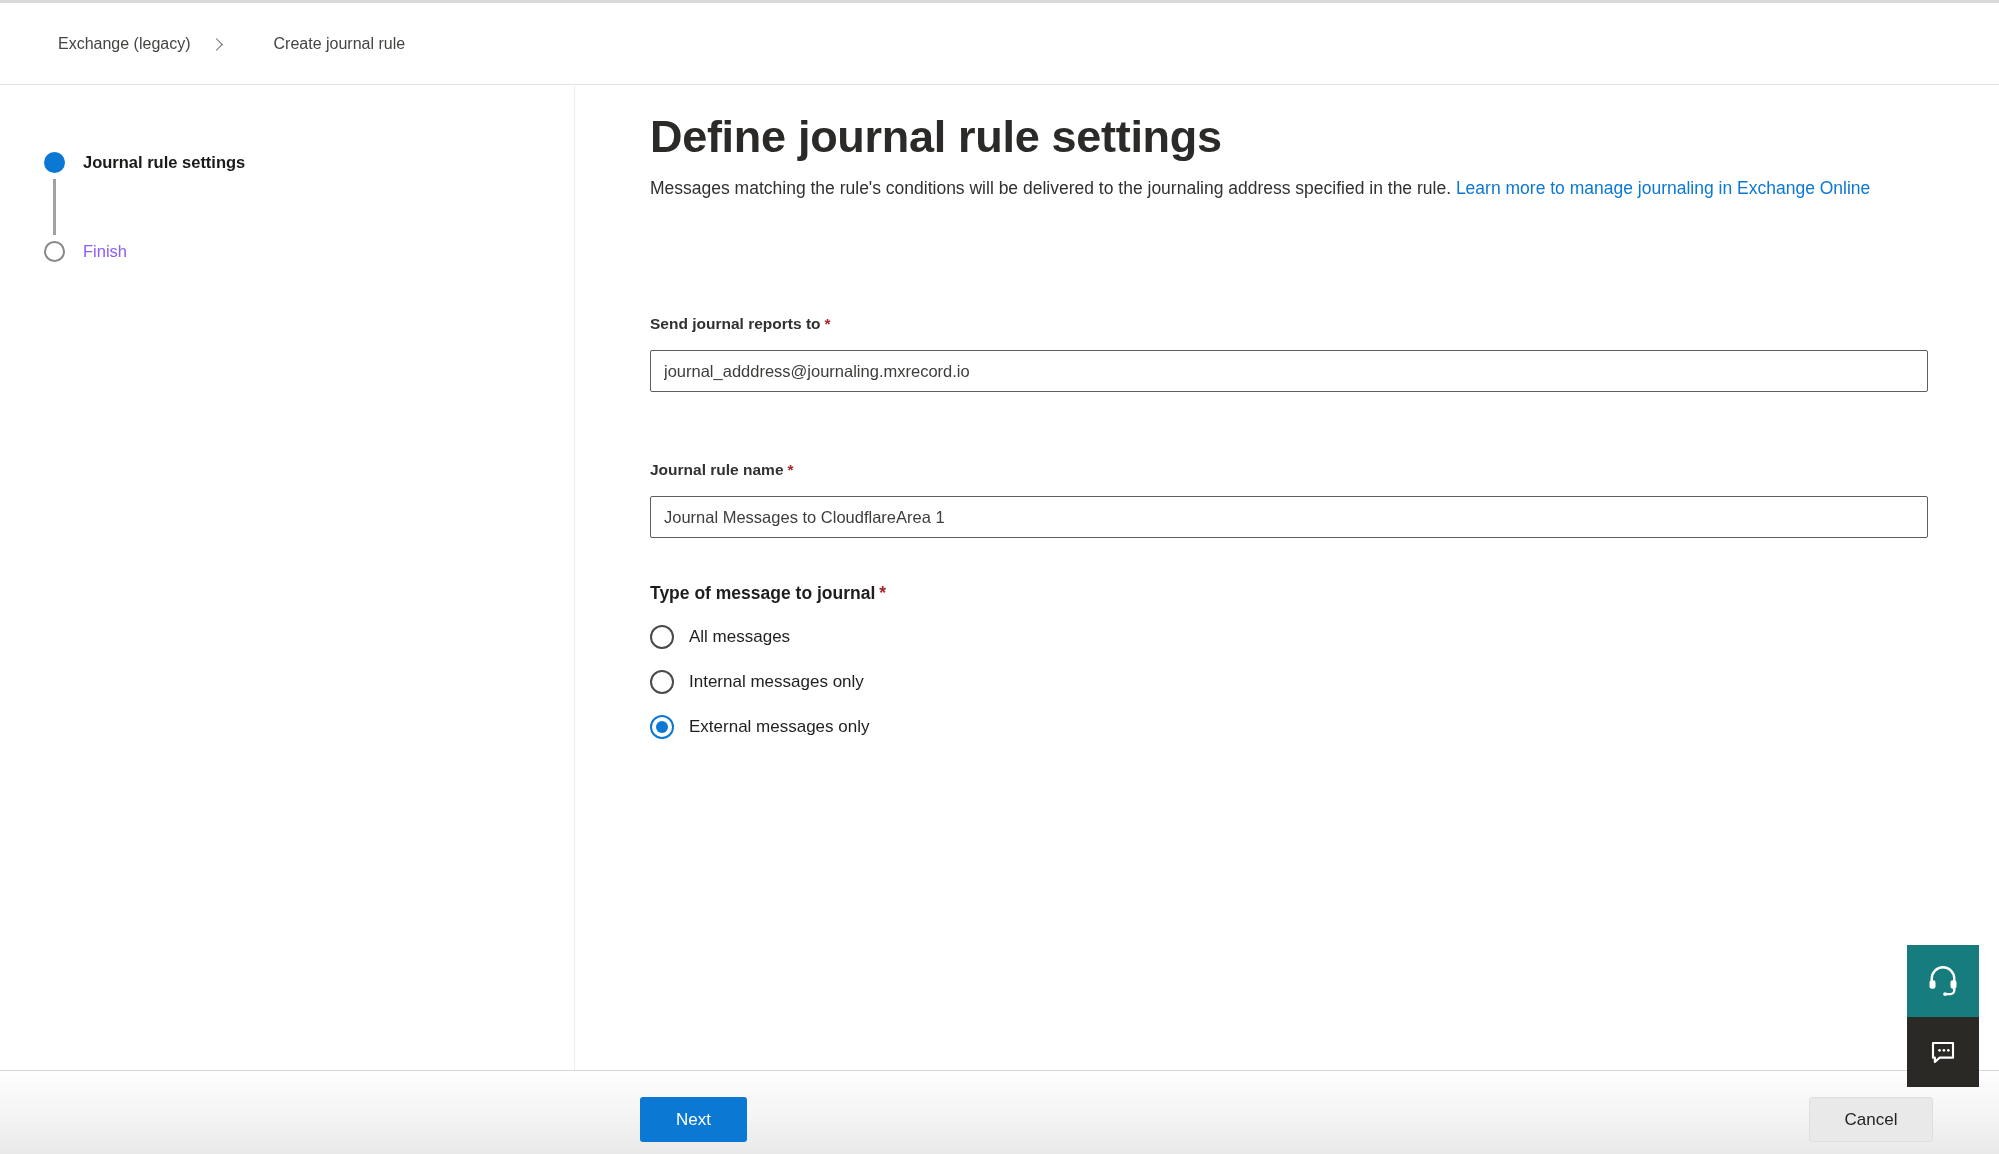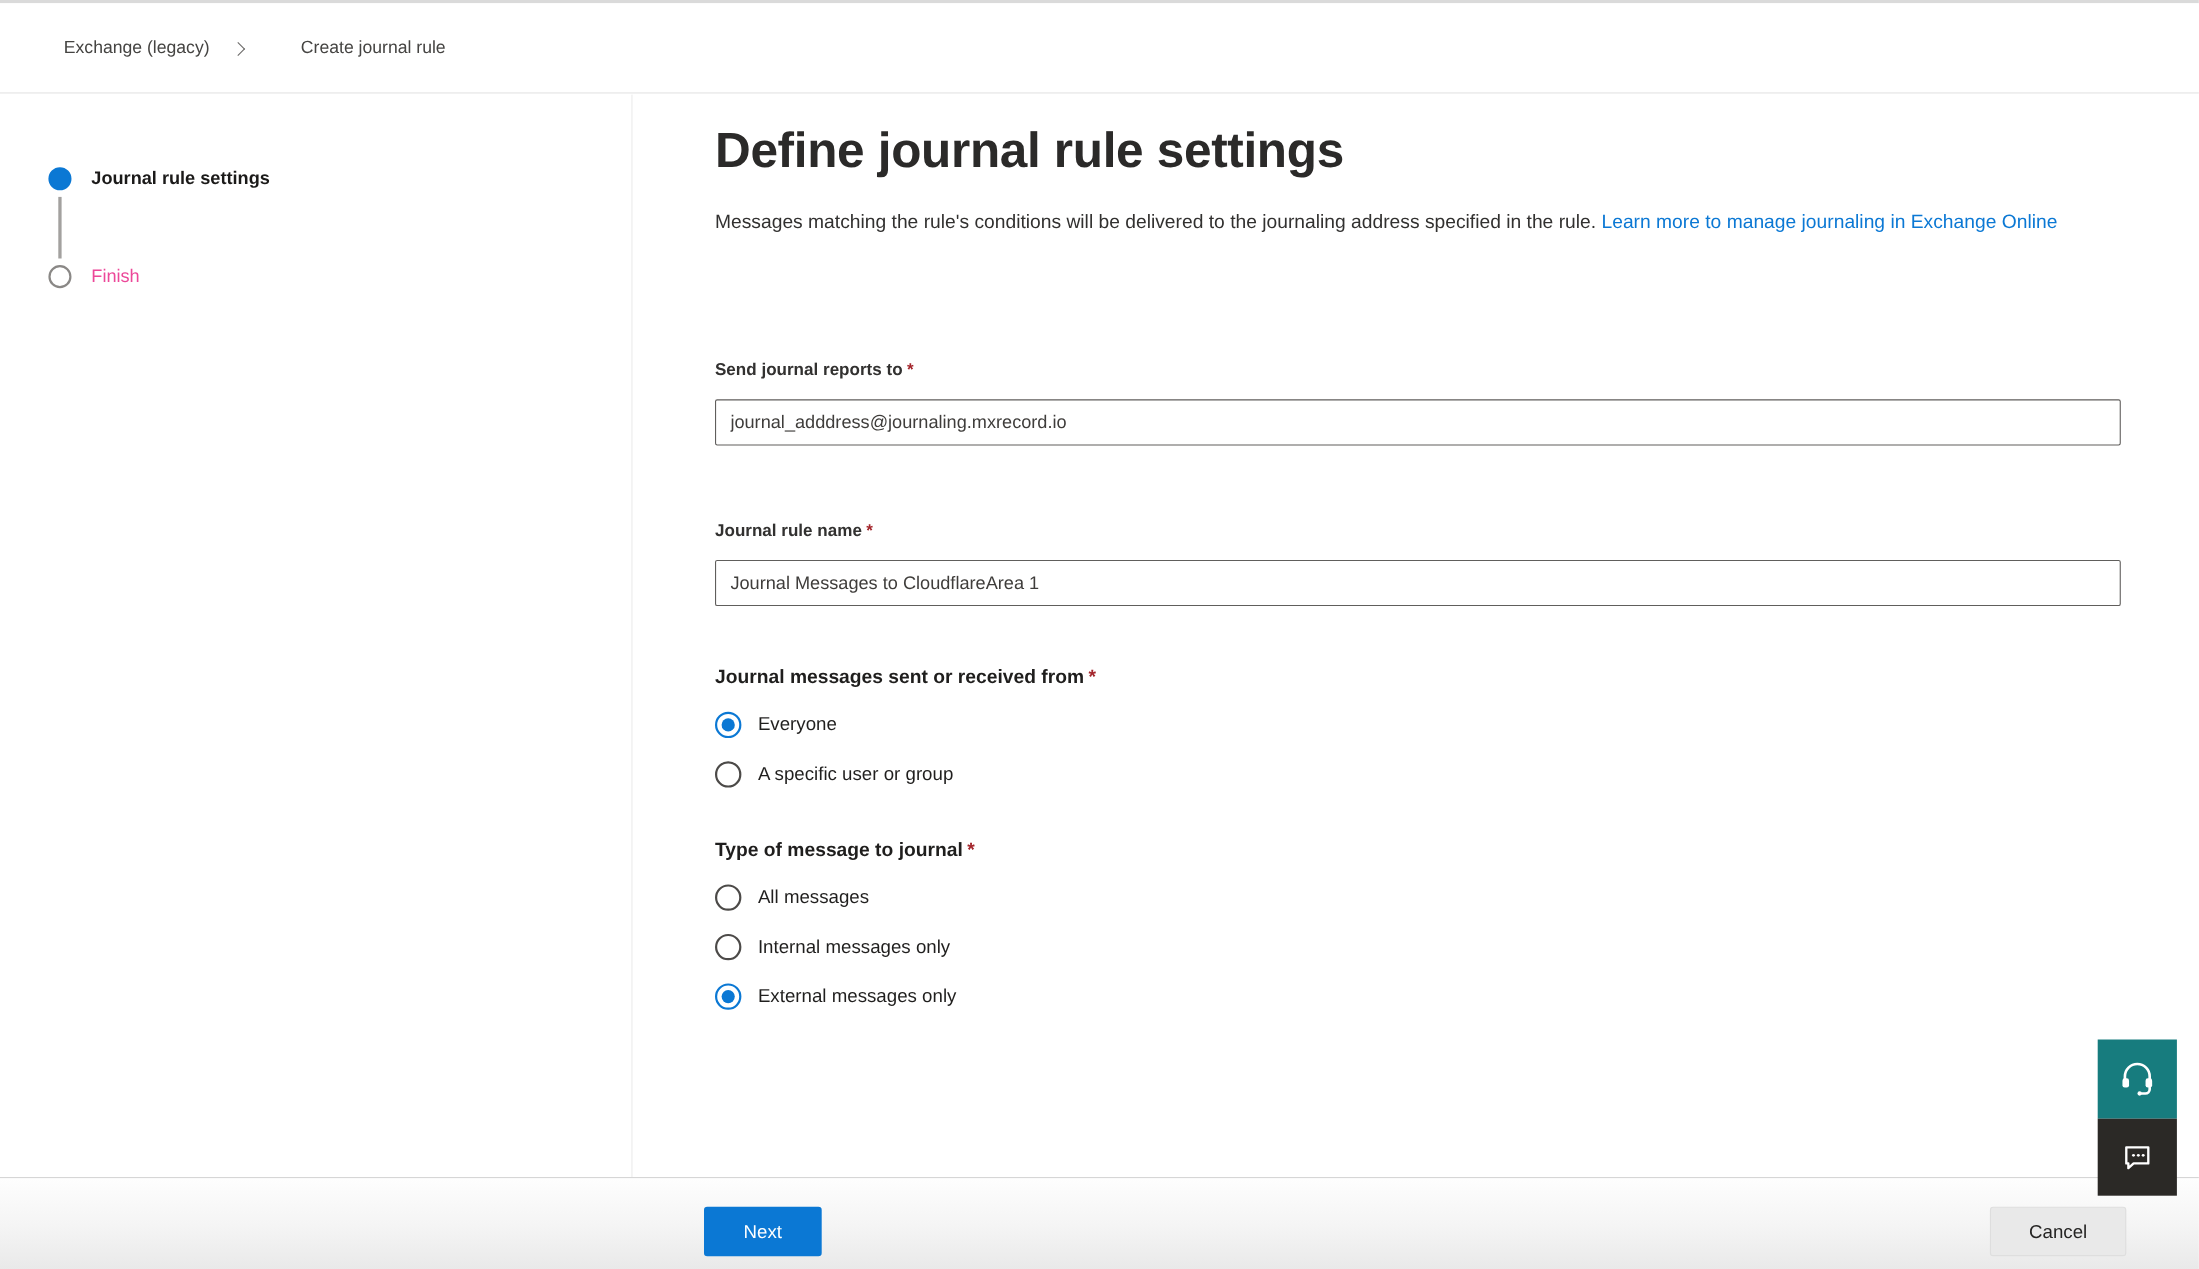--- a/index.html
+++ b/index.html
@@ -33,28 +33,28 @@
     position:absolute; top:86px; left:0; width:575px; height:984px;
     background:#fff; border-right:1px solid #ececec;
   }
   .wizard { padding:66px 0 0 44px; }
   .step-row { display:flex; align-items:center; gap:18px; height:21px; cursor:pointer; }
   .step-dot {
     width:21px; height:21px; border-radius:50%;
     border:2px solid #8a8886; background:#fff; flex:0 0 auto;
   }
   .step-dot.selected { background:#0b78d4; border-color:#0b78d4; }
-  .step-label { font-size:16.5px; color:#ec4899; }
+  .step-label { font-size:16.5px; color:#8b5cf6; }
   .step-row.first .step-label { font-weight:700; color:#1b1a19; }
   .connector { width:3px; height:56px; background:#a3a19f; margin:6px 0 6px 9px; }
 
   
   .main { position:absolute; top:86px; left:576px; width:1423px; height:984px; padding-left:74px; background:#fff; }
   .page-title { margin-top:29px; font-size:45px; line-height:44px; font-weight:700; color:#2b2a29; letter-spacing:-0.3px; }
-  .desc { margin-top:30px; width:1335px; font-size:17.5px; line-height:25px; color:#323130; }
+  .desc { margin-top:17px; width:1335px; font-size:17.5px; line-height:25px; color:#323130; }
   .desc a { color:#0b78d4; text-decoration:none; cursor:pointer; }
 
   .field { margin-top:112px; }
   .field + .field { margin-top:67px; }
   .field-label { font-size:15.5px; font-weight:600; color:#323130; line-height:21px; }
   .req { color:#a4262c; margin-left:4px; font-weight:600; }
   .text-input {
     display:block; margin-top:16px; width:1278px; height:42px;
     border:1px solid #605e5c; border-radius:2px; background:#fff;
     padding:0 13px; font-family:"Liberation Sans", sans-serif;
@@ -139,35 +139,20 @@
     <input class="text-input" type="text" value="journal_adddress@journaling.mxrecord.io" style="">
   </div>
 
   <div class="field">
     <div class="field-label">
       <span>Journal rule name</span><span class="req">*</span>
     </div>
     <input class="text-input" type="text" value="Journal Messages to CloudflareArea 1" style="">
   </div>
 
-  <div class="radio-group">
-    <div class="group-label">
-      <span>Journal messages sent or received from</span><span class="req">*</span>
-    </div>
-    <div class="radio-list">
-      <div class="radio-row">
-        <span class="radio-circle selected"></span>
-        <span class="radio-label">Everyone</span>
-      </div>
-      <div class="radio-row">
-        <span class="radio-circle"></span>
-        <span class="radio-label">A specific user or group</span>
-      </div>
-    </div>
-  </div>
 
   <div class="radio-group second">
     <div class="group-label">
       <span>Type of message to journal</span><span class="req">*</span>
     </div>
     <div class="radio-list">
       <div class="radio-row">
         <span class="radio-circle"></span>
         <span class="radio-label">All messages</span>
       </div>

